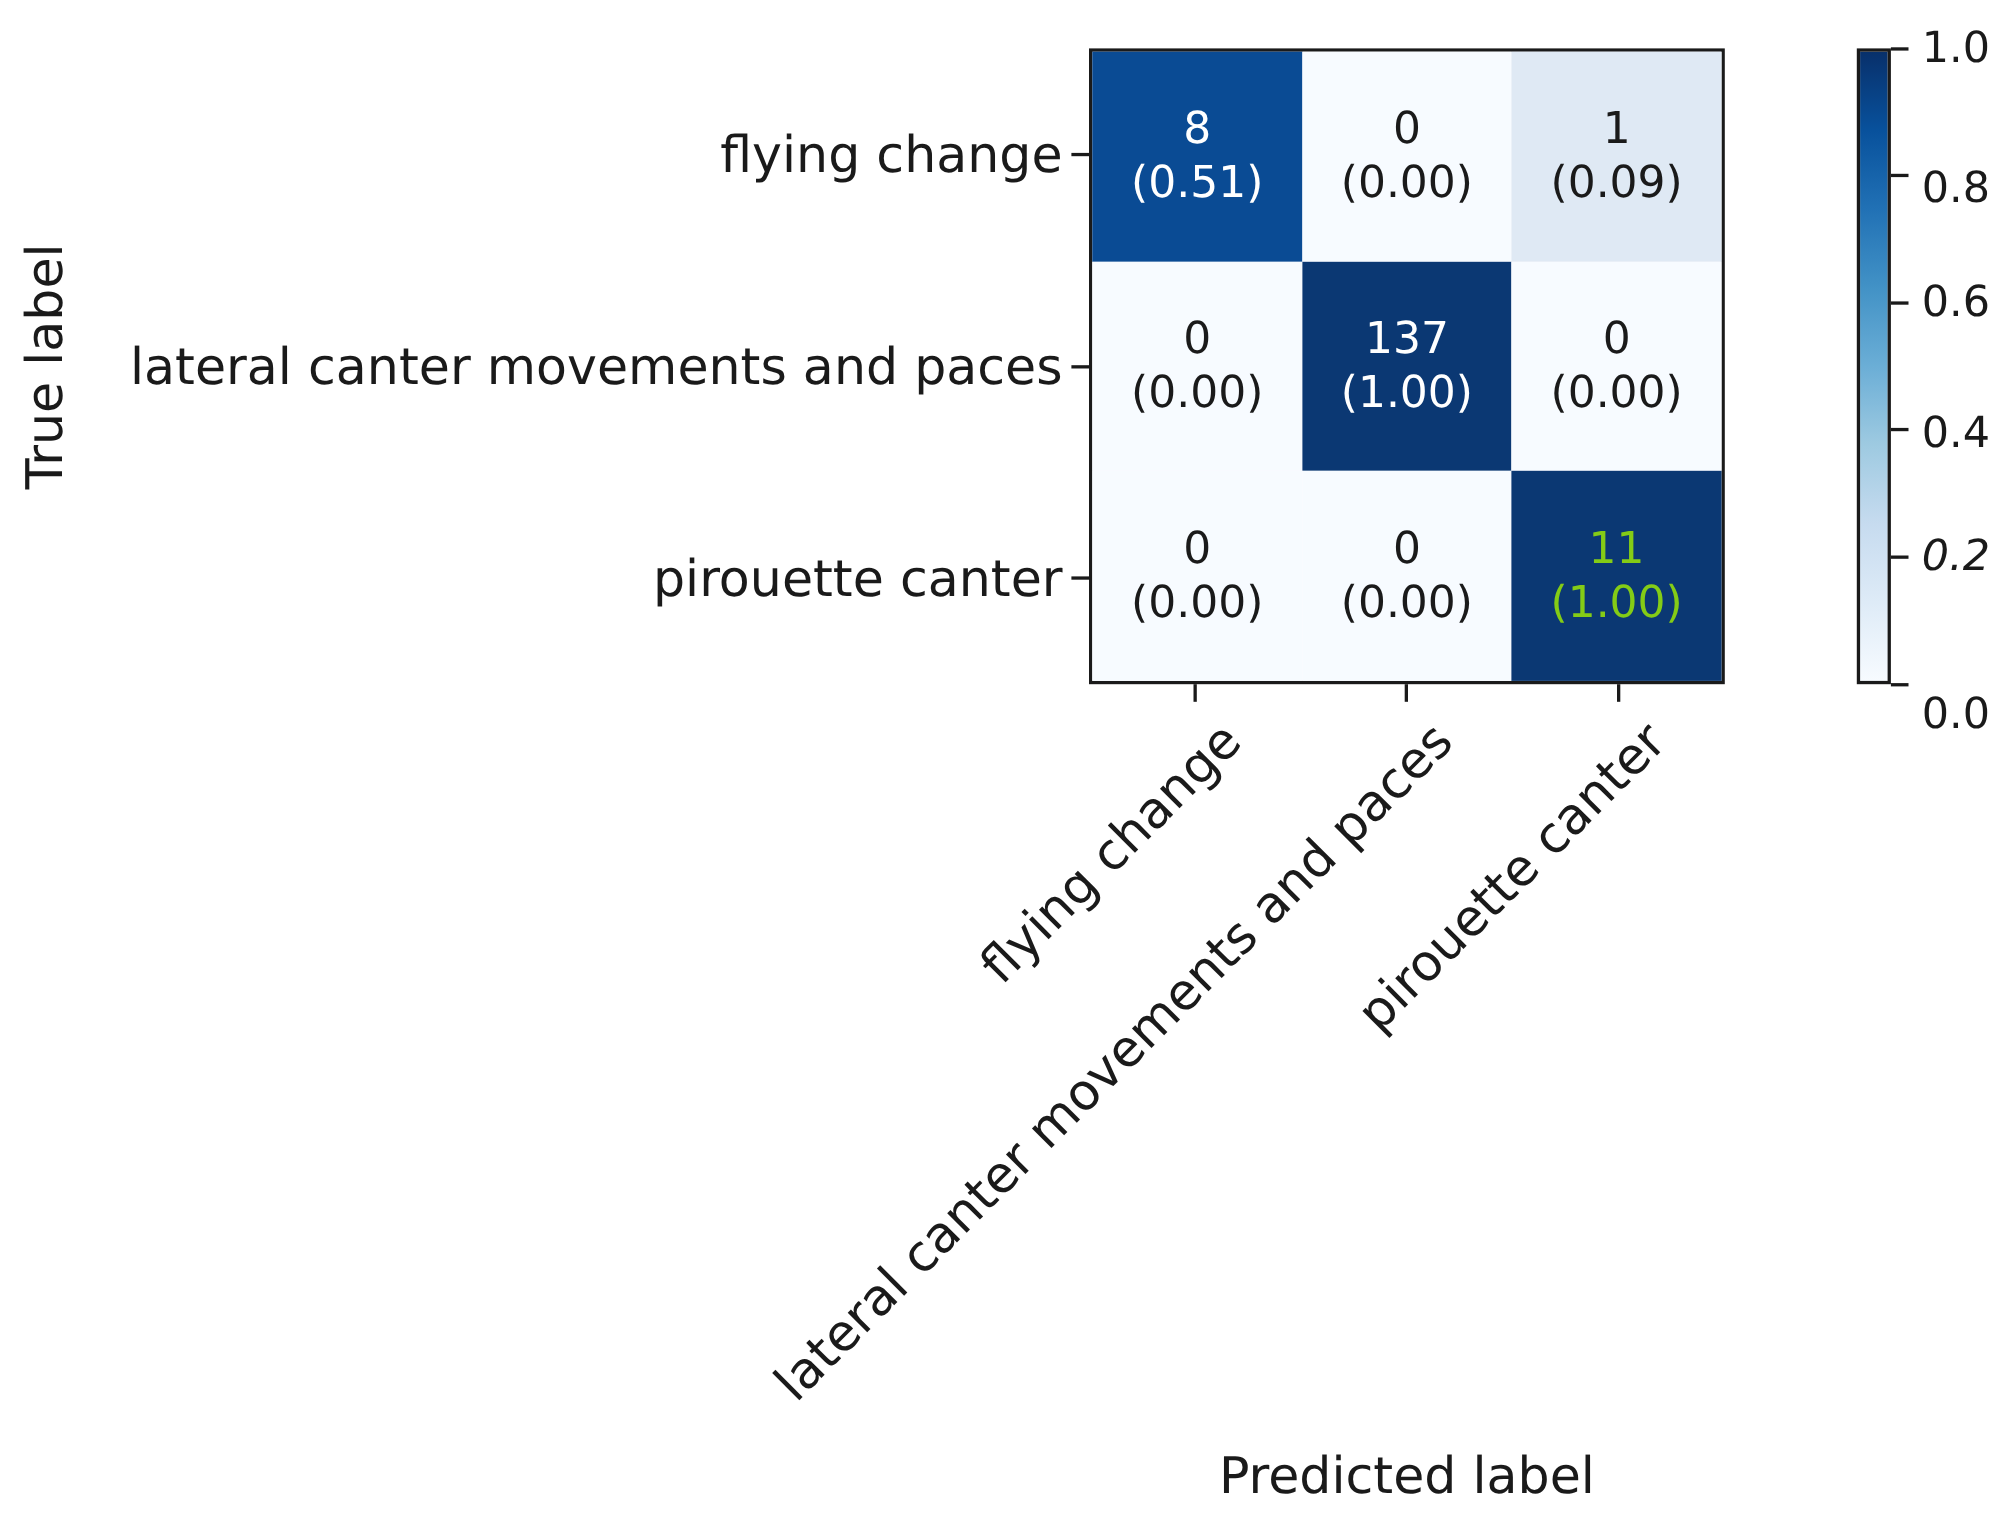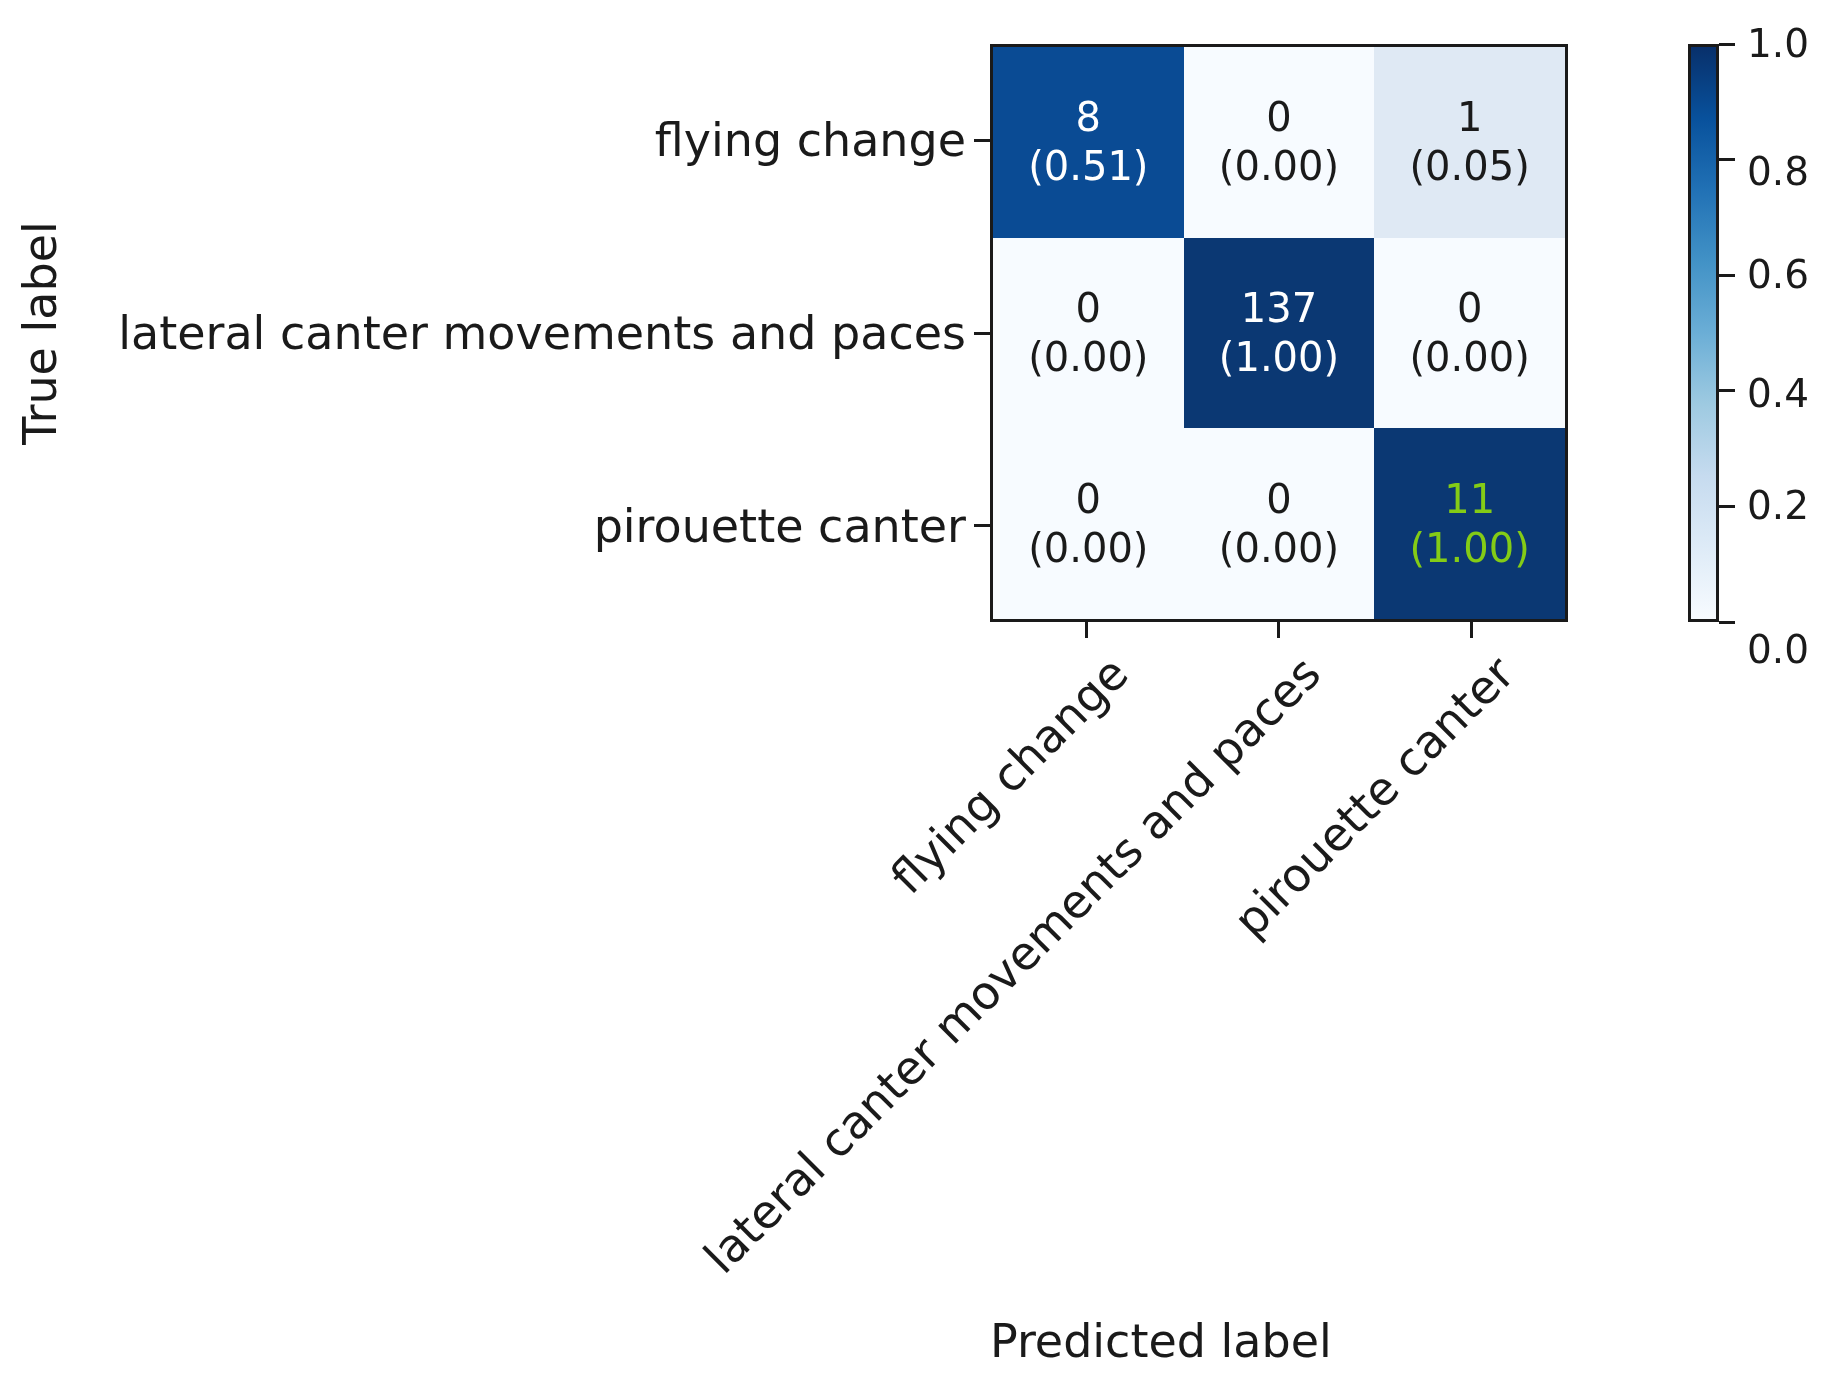--- a/index.html
+++ b/index.html
@@ -37,21 +37,21 @@
   }
   .xt0 { right:730px; } .xt1 { right:537px; } .xt2 { right:344px; }
 
   
   .ylabel {
     position:absolute; left:40px; top:333px; font-size:46px; white-space:nowrap;
     transform:translate(-50%,-50%) rotate(-90deg);
   }
   .xlabel {
     position:absolute; left:990px; width:578px; top:1314px;
-    font-size:46px; white-space:nowrap;
+    text-align:center; font-size:46px; white-space:nowrap;
   }
 
   
   .colorbar {
     position:absolute; left:1688px; top:44px; width:31px; height:578px;
     border:3px solid #1a1a1a; box-sizing:border-box;
   }
   .cb-ticks { position:absolute; left:1688px; top:44px; width:160px; height:578px; }
   .cb-mark { position:absolute; left:31px; width:16px; height:3px; background:#1a1a1a; }
   .cb-label { position:absolute; left:59px; height:52px; line-height:52px; font-size:39px;text-align:right; }
@@ -75,21 +75,21 @@
       <div class="cell" style="background: rgb(10, 75, 148); color: rgb(255, 255, 255);">
         <span>8</span>
         <span>(0.51)</span>
       </div>
       <div class="cell" style="background: rgb(247, 251, 255); color: rgb(26, 26, 26);">
         <span>0</span>
         <span>(0.00)</span>
       </div>
       <div class="cell" style="background: rgb(223, 233, 244); color: rgb(26, 26, 26);">
         <span>1</span>
-        <span>(0.05)</span>
+        <span>(0.09)</span>
       </div>
       <div class="cell" style="background: rgb(247, 251, 255); color: rgb(26, 26, 26);">
         <span>0</span>
         <span>(0.00)</span>
       </div>
       <div class="cell" style="background: rgb(11, 56, 115); color: rgb(255, 255, 255);">
         <span>137</span>
         <span>(1.00)</span>
       </div>
       <div class="cell" style="background: rgb(247, 251, 255); color: rgb(26, 26, 26);">
@@ -118,21 +118,21 @@
   <div class="xtick-label xt1">lateral canter movements and paces</div>
   <div class="xtick-label xt2">pirouette canter</div>
 
   <div class="xlabel">Predicted label</div>
 
   <div class="colorbar" id="colorbar" style="background: linear-gradient(to top, rgb(247, 251, 255), rgb(222, 235, 247), rgb(198, 219, 239), rgb(158, 202, 225), rgb(107, 174, 214), rgb(66, 146, 198), rgb(33, 113, 181), rgb(8, 81, 156), rgb(8, 48, 107));"></div>
   <div class="cb-ticks" id="cb-ticks">
       <div class="cb-mark" style="top: 576.5px;"></div>
       <div class="cb-label" style="top: 580px;">0.0</div>
       <div class="cb-mark" style="top: 460.9px;"></div>
-      <div class="cb-label" style="top: 436.4px;">0.2</div>
+      <div class="cb-label" style="top: 436.4px; font-style: italic;">0.2</div>
       <div class="cb-mark" style="top: 345.3px;"></div>
       <div class="cb-label" style="top: 324px;">0.4</div>
       <div class="cb-mark" style="top: 229.7px;"></div>
       <div class="cb-label" style="top: 205.2px;">0.6</div>
       <div class="cb-mark" style="top: 114.1px;"></div>
       <div class="cb-label" style="top: 89.6px; margin-top: 12px;">0.8</div>
       <div class="cb-mark" style="top: -1.5px;"></div>
       <div class="cb-label" style="top: -26px;">1.0</div>
     </div>
 

